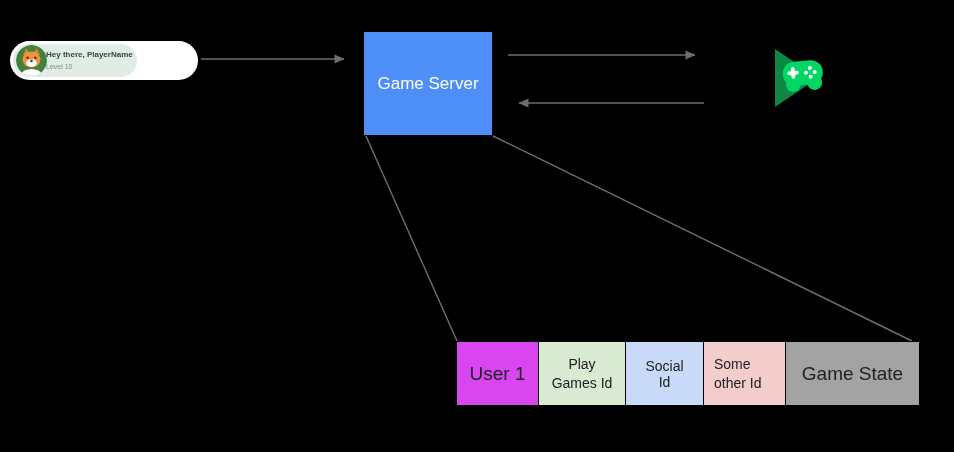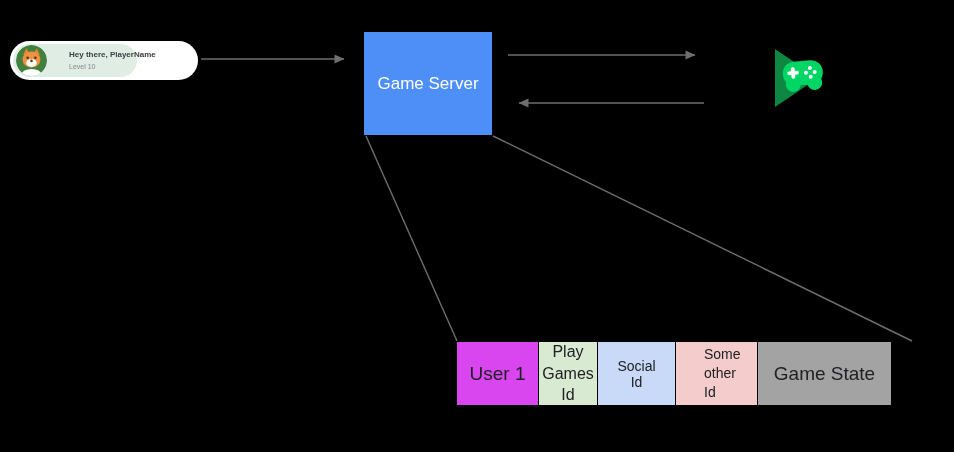--- a/index.html
+++ b/index.html
@@ -39,21 +39,20 @@
   }
   .card-avatar {
     position: absolute;
     left: 6px; top: 4px;
     width: 31px; height: 31px;
   }
   .card-text {
     position: absolute;
     left: 36px; top: 9px;
     white-space: nowrap;
-    margin-left: 23px;
   }
   .card-greeting {
     font-size: 8px;
     font-weight: bold;
     color: #3c4043;
     line-height: 10px;
   }
   .card-level {
     font-size: 7px;
     color: #85898d;
@@ -93,25 +92,25 @@
     border: 1px solid #000000;
     border-left: none;
     display: flex;
     align-items: center;
     justify-content: center;
     text-align: center;
     color: #202124;
   }
   .cell:first-child { border-left: 1px solid #000000; }
   .c0 { width: 83px;  font-size: 19px; }
-  .c1 { width: 59px;  font-size: 16px; line-height: 1.35; padding: 0 8px; }
+  .c1 { width: 87px;  font-size: 14px; line-height: 1.35; padding: 0 8px; }
   .c2 { width: 78px;  font-size: 14px; padding: 0 16px; }
   .c3 { width: 82px;  font-size: 14px; line-height: 1.35;
         justify-content: flex-start; text-align: left;
-        padding-left: 28px; padding-right: 6px; }
+        padding-left: 10px; padding-right: 6px; }
   .c4 { width: 134px; font-size: 19px; }
 </style>
 </head>
 <body>
 
 <div class="canvas">
 
   <svg class="connectors" width="954" height="452">
     <defs>
       <marker id="arrow" viewBox="0 0 10 10" refX="8.5" refY="5" markerWidth="8" markerHeight="8" orient="auto">

